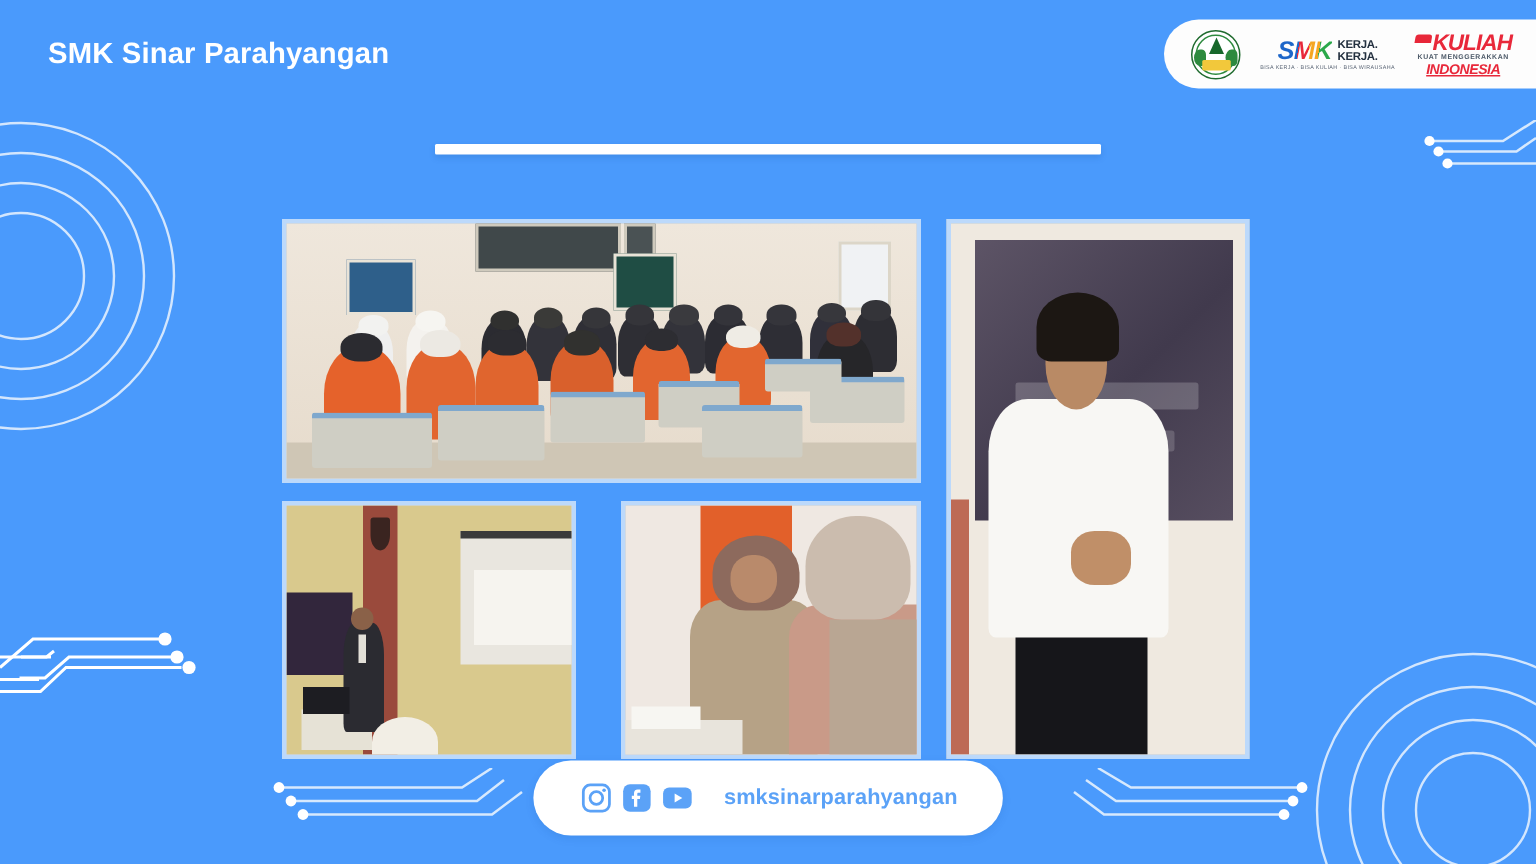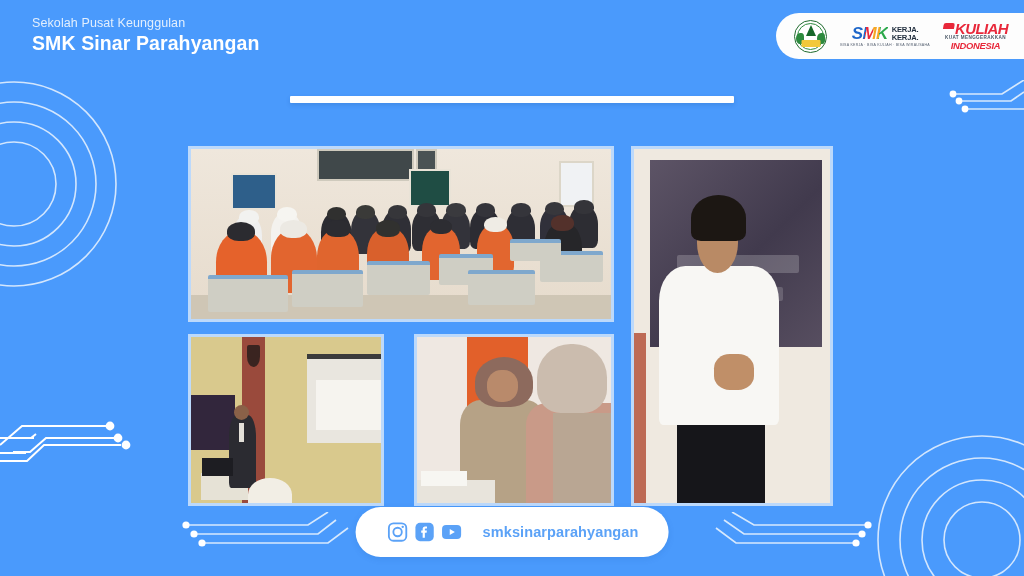--- a/index.html
+++ b/index.html
@@ -99,21 +99,21 @@
     background:linear-gradient(#e8283a 50%,#ffffff 50%);
     transform:skewX(-10deg);
   }
   .vok-word {
     font-size:15px; font-weight:bold; font-style:italic;
     color:#e8283a; letter-spacing:-.6px;
   }
   .vok-mid { font-size:4.6px; font-weight:bold; color:#4a5766; letter-spacing:.4px; }
   .vok-bot {
     font-size:9.4px; font-weight:bold; font-style:italic;
-    color:#e8283a; letter-spacing:-.3px; margin-top:.5px;
+    color:#e8283a; letter-spacing:-.3px; margin-top:.5px;text-decoration:underline;
   }
 
   
   .title-wrap {
     position:absolute; left:0; top:82px; width:100%;
     text-align:center; z-index:4;
   }
   .title {
     font-size:28px; font-weight:bold; color:#ffffff;
     letter-spacing:.2px;
@@ -314,21 +314,20 @@
       <circle cx="154" cy="13" r="3.6"></circle>
         <circle cx="148" cy="22" r="3.6"></circle>
         <circle cx="142" cy="31" r="3.6"></circle>
     </g>
   </svg>
 </div>
 
 <div class="header">
 
   <div class="brand">
-    <div class="brand-sub">Sekolah Pusat Keunggulan</div>
     <div class="brand-name">SMK Sinar Parahyangan</div>
   </div>
 
   <div class="logo-pill">
 
     <div class="logo-item">
       <div class="emblem">
         <div class="ring"></div>
           <div class="ring2"></div>
         <div class="wing-l"></div>

